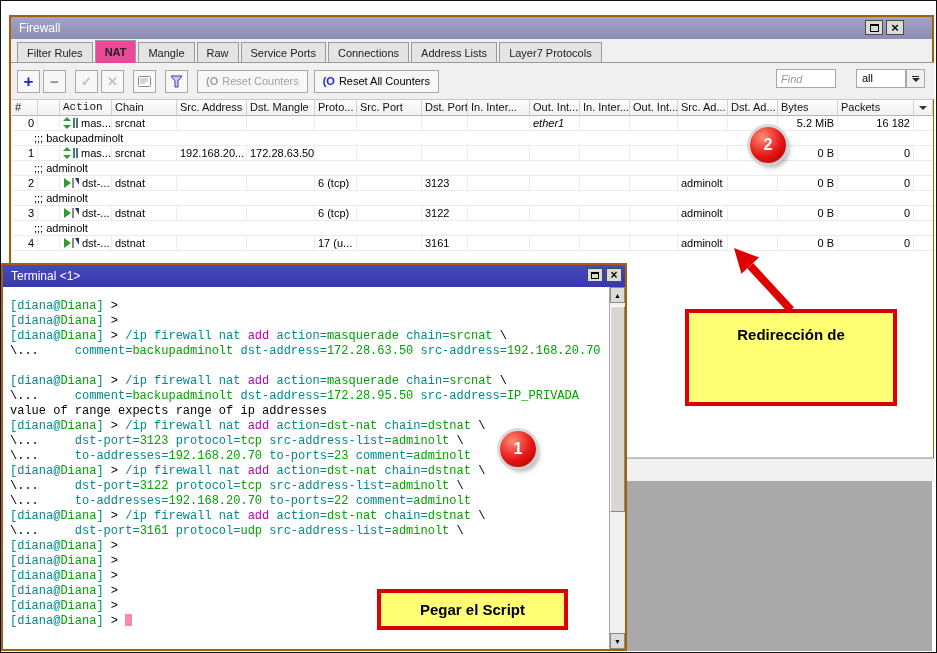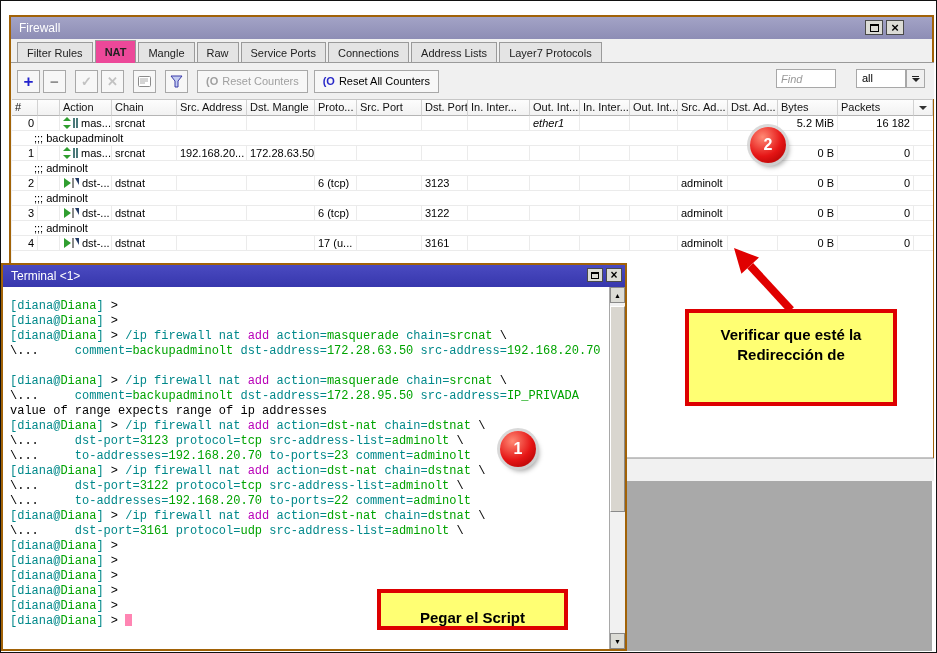--- a/index.html
+++ b/index.html
@@ -89,21 +89,21 @@
         font-size:7px;display:flex;align-items:center;justify-content:center;color:#000;}
   .sbtn.up{top:0;}
   .sbtn.down{bottom:0;}
   .sthumb{position:absolute;left:0;top:19px;width:15px;height:206px;background:#d9d6cf;
           border:1px solid #8a8a8a;border-top-color:#fff;border-left-color:#fff;}
 
   
   .callout{position:absolute;background:#ffff73;border:4px solid #dd0000;z-index:4;color:#000;
            font-weight:bold;font-size:15px;text-align:center;}
   #callout-nat{left:684px;top:308px;width:212px;height:97px;padding-top:12px;line-height:20px;}
-  #callout-script{left:376px;top:588px;width:191px;height:41px;display:flex;align-items:flex-end;
+  #callout-script{left:376px;top:588px;width:191px;height:41px;display:flex;align-items:center;
                   justify-content:center;}
   .badge{position:absolute;width:36px;height:36px;border-radius:50%;z-index:6;color:#fff;
          font-weight:bold;font-size:16px;display:flex;align-items:center;justify-content:center;
          background:radial-gradient(circle at 35% 28%,#ff8a75,#e51515 55%,#a80000 95%);
          box-shadow:0 0 0 3px rgba(210,210,210,.85),3px 4px 5px rgba(0,0,0,.35);}
   #badge-2{left:749px;top:126px;}
   #badge-1{left:499px;top:430px;}
   #arrow{position:absolute;left:698px;top:236px;z-index:5;}
 </style>
 </head>
@@ -182,21 +182,21 @@
       <span style="display:flex;flex-direction:column;align-items:center;">
         <span class="ddbar"></span>
           <span class="tri"></span>
       </span>
     </div>
 
     <div class="tablewrap">
       <div class="thead">
           <div class="th" style="width: 26px;">#</div>
           <div class="th" style="width: 22px;"></div>
-          <div class="th" style="width: 52px;">Action</div>
+          <div class="th" style="width: 52px; font-family: Liberation Mono, monospace;">Action</div>
           <div class="th" style="width: 65px;">Chain</div>
           <div class="th" style="width: 70px;">Src. Address</div>
           <div class="th" style="width: 68px;">Dst. Mangle</div>
           <div class="th" style="width: 42px;">Proto...</div>
           <div class="th" style="width: 65px;">Src. Port</div>
           <div class="th" style="width: 46px;">Dst. Port</div>
           <div class="th" style="width: 62px;">In. Inter...</div>
           <div class="th" style="width: 50px;">Out. Int...</div>
           <div class="th" style="width: 50px;">In. Inter...</div>
           <div class="th" style="width: 48px;">Out. Int...</div>
@@ -392,21 +392,20 @@
           <span>▲</span>
         </div>
       <div class="sthumb"></div>
       <div class="sbtn down">
           <span>▼</span>
         </div>
     </div>
   </div>
 
   <div class="callout" id="callout-nat">
-      <div>Verificar que esté la</div>
       <div>Redirección de</div>
     </div>
   <div class="callout" id="callout-script">
     <span>Pegar el Script</span>
   </div>
 
   <svg id="arrow" width="110" height="82">
     <polygon points="54.1,26 94.9,70.3 89.1,75.7 48.3,31.4" fill="#e00000"></polygon>
     <polygon points="35,11 60,20.6 42.4,36.8" fill="#e00000"></polygon>
   </svg>

